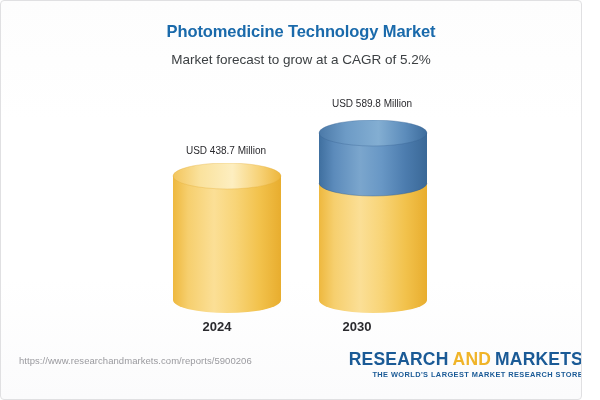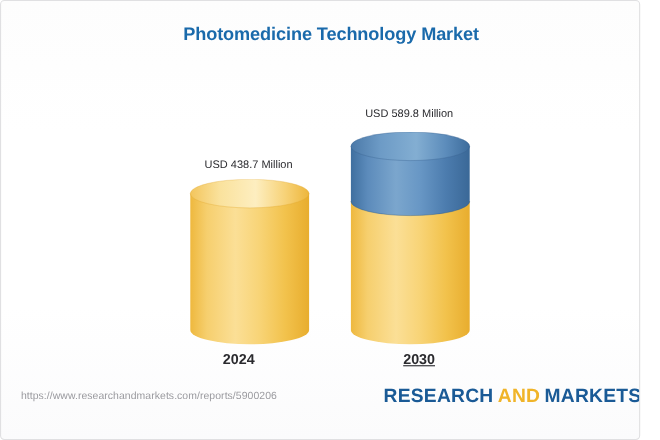--- a/index.html
+++ b/index.html
@@ -124,20 +124,21 @@
     white-space: nowrap;
     margin-top: 2px;
   }
 </style>
 </head>
 <body>
 
 <div class="card">
 
   <div class="chart-title">Photomedicine Technology Market</div>
+  <div class="chart-subtitle">Market forecast to grow at a CAGR of 5.2%</div>
 
   <div class="plot">
 
     <div class="bar-group">
 
       <div class="value-label" style="left:125px; top:144px;">USD 438.7 Million</div>
 
       <svg class="cyl-svg" style="left:170px; top:162px;" width="112" height="152" viewBox="0 0 112 152">
         <defs>
           <linearGradient id="g1body" x1="0" y1="0" x2="1" y2="0">
@@ -210,26 +211,27 @@
         <path d="M2,63 L2,180 A54,13 0 0 0 110,180 L110,63 Z" fill="url(#g2yellow)"></path>
 
         <path d="M2,13 L2,63 A54,13 0 0 0 110,63 L110,13 Z" fill="url(#g2blue)"></path>
 
         <path d="M2,63 A54,13 0 0 0 110,63" fill="none" stroke="#35608c" stroke-width="0.8" stroke-opacity="0.5"></path>
 
         <ellipse cx="56" cy="13" rx="54" ry="13" fill="url(#g2bluetop)"></ellipse>
         <ellipse cx="56" cy="13" rx="54" ry="13" fill="none" stroke="#36618e" stroke-width="0.7" stroke-opacity="0.45"></ellipse>
       </svg>
 
-      <div class="cat-label" style="left:280px; top:318px;text-decoration:underline;">2030</div>
+      <div class="cat-label" style="left:256px; top:318px;">2030</div>
     </div>
 
   </div>
 
   <div class="footer">
     <div class="footer-url">https://www.researchandmarkets.com/reports/5900206</div>
 
     <div class="logo">
       <div class="logo-main"><span class="logo-blue">RESEARCH</span><span class="logo-gold" style="margin:0 4px;">AND</span><span class="logo-blue">MARKETS</span></div>
+      <div class="logo-tag">THE WORLD'S LARGEST MARKET RESEARCH STORE</div>
     </div>
   </div>
 
 </div>
 
 </body></html>

